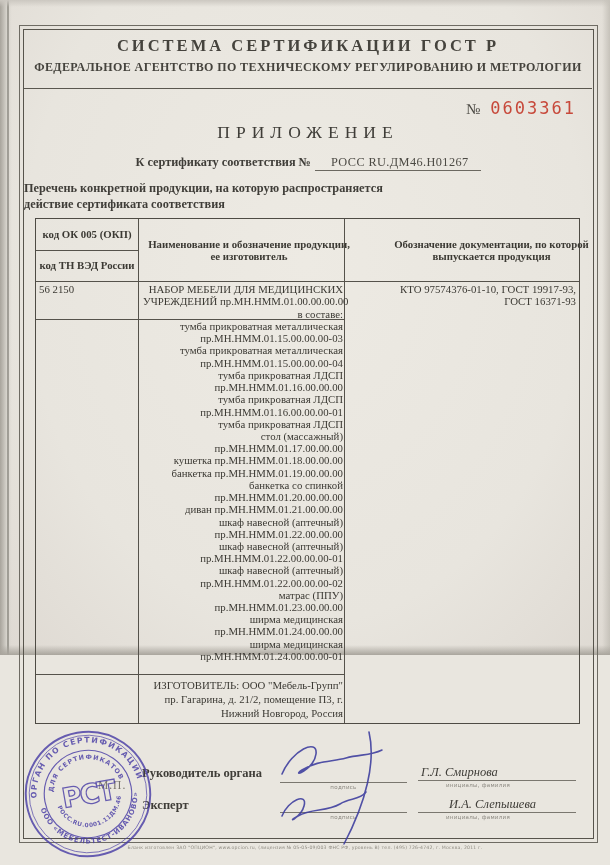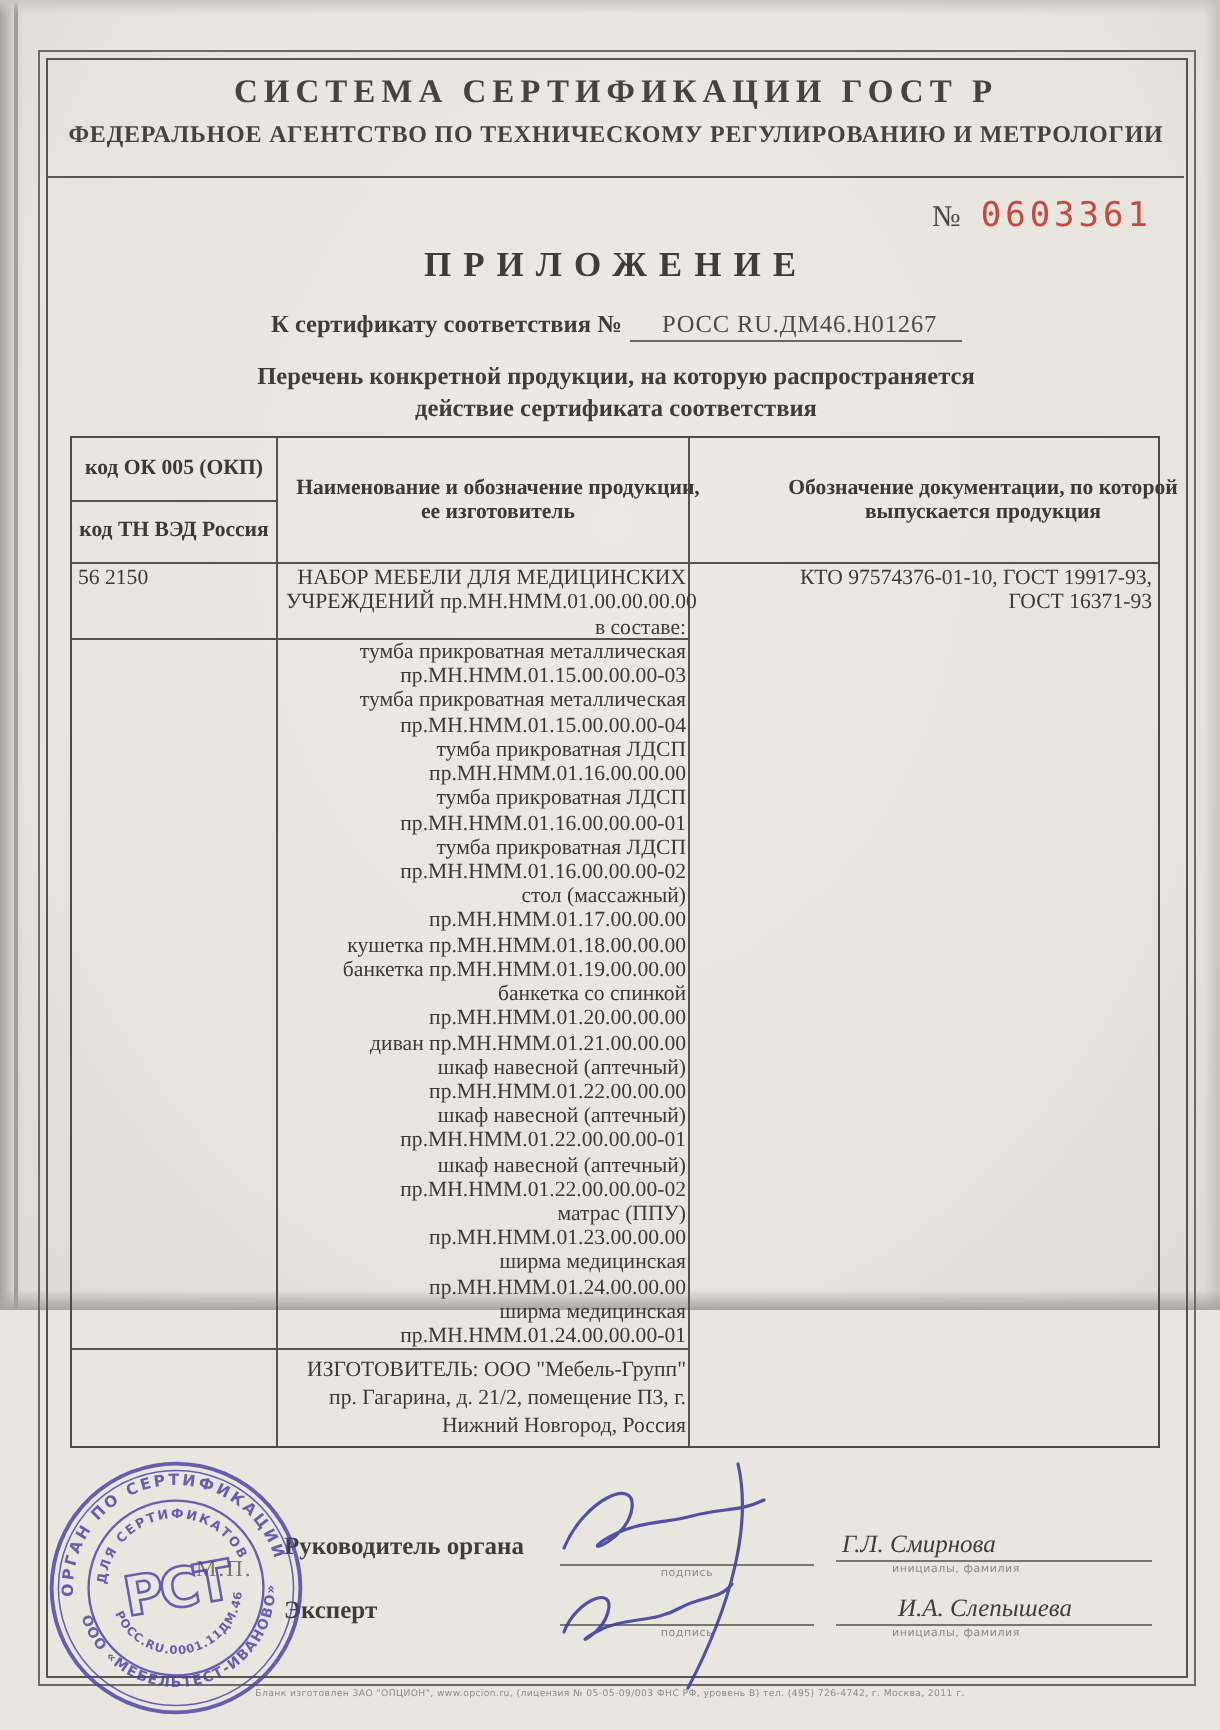--- a/index.html
+++ b/index.html
@@ -30,26 +30,26 @@
     border:1.5px solid #57544c;}
   .hdr-title{position:absolute;left:24px;right:18px;top:36px;text-align:center;
     font-size:16.5px;font-weight:700;letter-spacing:3px;color:#45433d;}
   .hdr-sub{position:absolute;left:24px;right:18px;top:60px;text-align:center;
     font-size:12px;font-weight:700;letter-spacing:.4px;color:#45433d;}
   .hdr-rule{position:absolute;left:24px;right:18px;top:88px;height:0;border-top:1px solid #5a574f;}
   .docnum{position:absolute;top:98px;right:34px;display:flex;align-items:baseline;gap:10px;}
   .docnum .no{font-size:15px;color:#4a4842;}
   .docnum .digits{font-family:"DejaVu Sans Mono", monospace;font-size:17px;letter-spacing:2px;color:#c7493b;}
   .doc-title{position:absolute;left:24px;right:18px;top:122px;text-align:center;
-    font-size:17.5px;font-weight:700;letter-spacing:6px;color:#3f3d38;}
+    font-size:17.5px;font-weight:400;letter-spacing:6px;color:#3f3d38;}
   .cert-line{position:absolute;left:24px;right:18px;top:155px;text-align:center;font-size:12.3px;color:#3f3d38;}
   .cert-line .lbl{font-weight:700;}
   .cert-line .num{border-bottom:1px solid #6b6860;padding:0 12px 1px 16px;margin-left:4px;
     color:#4c4a44;letter-spacing:.4px;}
-  .purpose{position:absolute;left:24px;right:18px;top:180px;text-align:center;
+  .purpose{position:absolute;left:24px;right:18px;top:180px;
     font-size:12.3px;font-weight:700;line-height:16px;color:#3f3d38;}
   
   .tbl{position:absolute;left:35px;top:218px;width:543px;height:504px;border:1px solid #4e4b44;}
   .vl,.hl{position:absolute;background:#55524b;}
   .vl{width:1px;top:0;bottom:0;}
   .hl{height:1px;}
   .cell{position:absolute;font-size:10.8px;line-height:12.3px;color:#3b3933;}
   .cell .tline{white-space:nowrap;text-align:right;}
   .c-center{display:flex;align-items:center;justify-content:center;text-align:center;font-weight:700;}
   .plist{line-height:12.22px;}
@@ -101,21 +101,21 @@
 
   <div class="tbl">
     <div class="vl" style="left:102px;"></div>
     <div class="vl" style="left:308px;"></div>
     <div class="hl" style="left:0;width:102px;top:31px;"></div>
     <div class="hl" style="left:0;width:543px;top:62px;"></div>
     <div class="hl" style="left:0;width:308px;top:100px;"></div>
     <div class="hl" style="left:0;width:308px;top:455px;"></div>
 
     <div class="cell c-center" style="left:0;top:0;width:102px;height:31px;">код ОК 005 (ОКП)</div>
-    <div class="cell c-center" style="left:0;top:31px;width:102px;height:31px;">код ТН ВЭД Россия</div>
+    <div class="cell c-center" style="left:0;top:31px;width:102px;height:31px;">код ТН ВЭД России</div>
     <div class="cell c-center" style="left:103px;top:0;width:204px;height:62px;padding:0 8px;">Наименование и обозначение продукции, ее изготовитель</div>
     <div class="cell c-center" style="left:325px;top:0;width:233px;height:62px;padding:0 14px;">Обозначение документации, по которой выпускается продукция</div>
 
     <div class="cell" style="left:3px;top:64px;width:96px;">56 2150</div>
     <div class="cell" style="left:107px;top:64px;width:200px;">
         <div class="tline">НАБОР МЕБЕЛИ ДЛЯ МЕДИЦИНСКИХ</div>
         <div class="tline">УЧРЕЖДЕНИЙ пр.МН.НММ.01.00.00.00.00</div>
         <div class="tline">в составе:</div>
       </div>
     <div class="cell" style="left:312px;top:64px;width:228px;">
@@ -126,21 +126,20 @@
     <div class="cell plist" style="left:107px;top:101px;width:200px;height:353px;">
         <div class="tline">тумба прикроватная металлическая</div>
         <div class="tline">пр.МН.НММ.01.15.00.00.00-03</div>
         <div class="tline">тумба прикроватная металлическая</div>
         <div class="tline">пр.МН.НММ.01.15.00.00.00-04</div>
         <div class="tline">тумба прикроватная ЛДСП</div>
         <div class="tline">пр.МН.НММ.01.16.00.00.00</div>
         <div class="tline">тумба прикроватная ЛДСП</div>
         <div class="tline">пр.МН.НММ.01.16.00.00.00-01</div>
         <div class="tline">тумба прикроватная ЛДСП</div>
-        <div class="tline">пр.МН.НММ.01.16.00.00.00-02</div>
         <div class="tline">стол (массажный)</div>
         <div class="tline">пр.МН.НММ.01.17.00.00.00</div>
         <div class="tline">кушетка пр.МН.НММ.01.18.00.00.00</div>
         <div class="tline">банкетка пр.МН.НММ.01.19.00.00.00</div>
         <div class="tline">банкетка со спинкой</div>
         <div class="tline">пр.МН.НММ.01.20.00.00.00</div>
         <div class="tline">диван пр.МН.НММ.01.21.00.00.00</div>
         <div class="tline">шкаф навесной (аптечный)</div>
         <div class="tline">пр.МН.НММ.01.22.00.00.00</div>
         <div class="tline">шкаф навесной (аптечный)</div>

